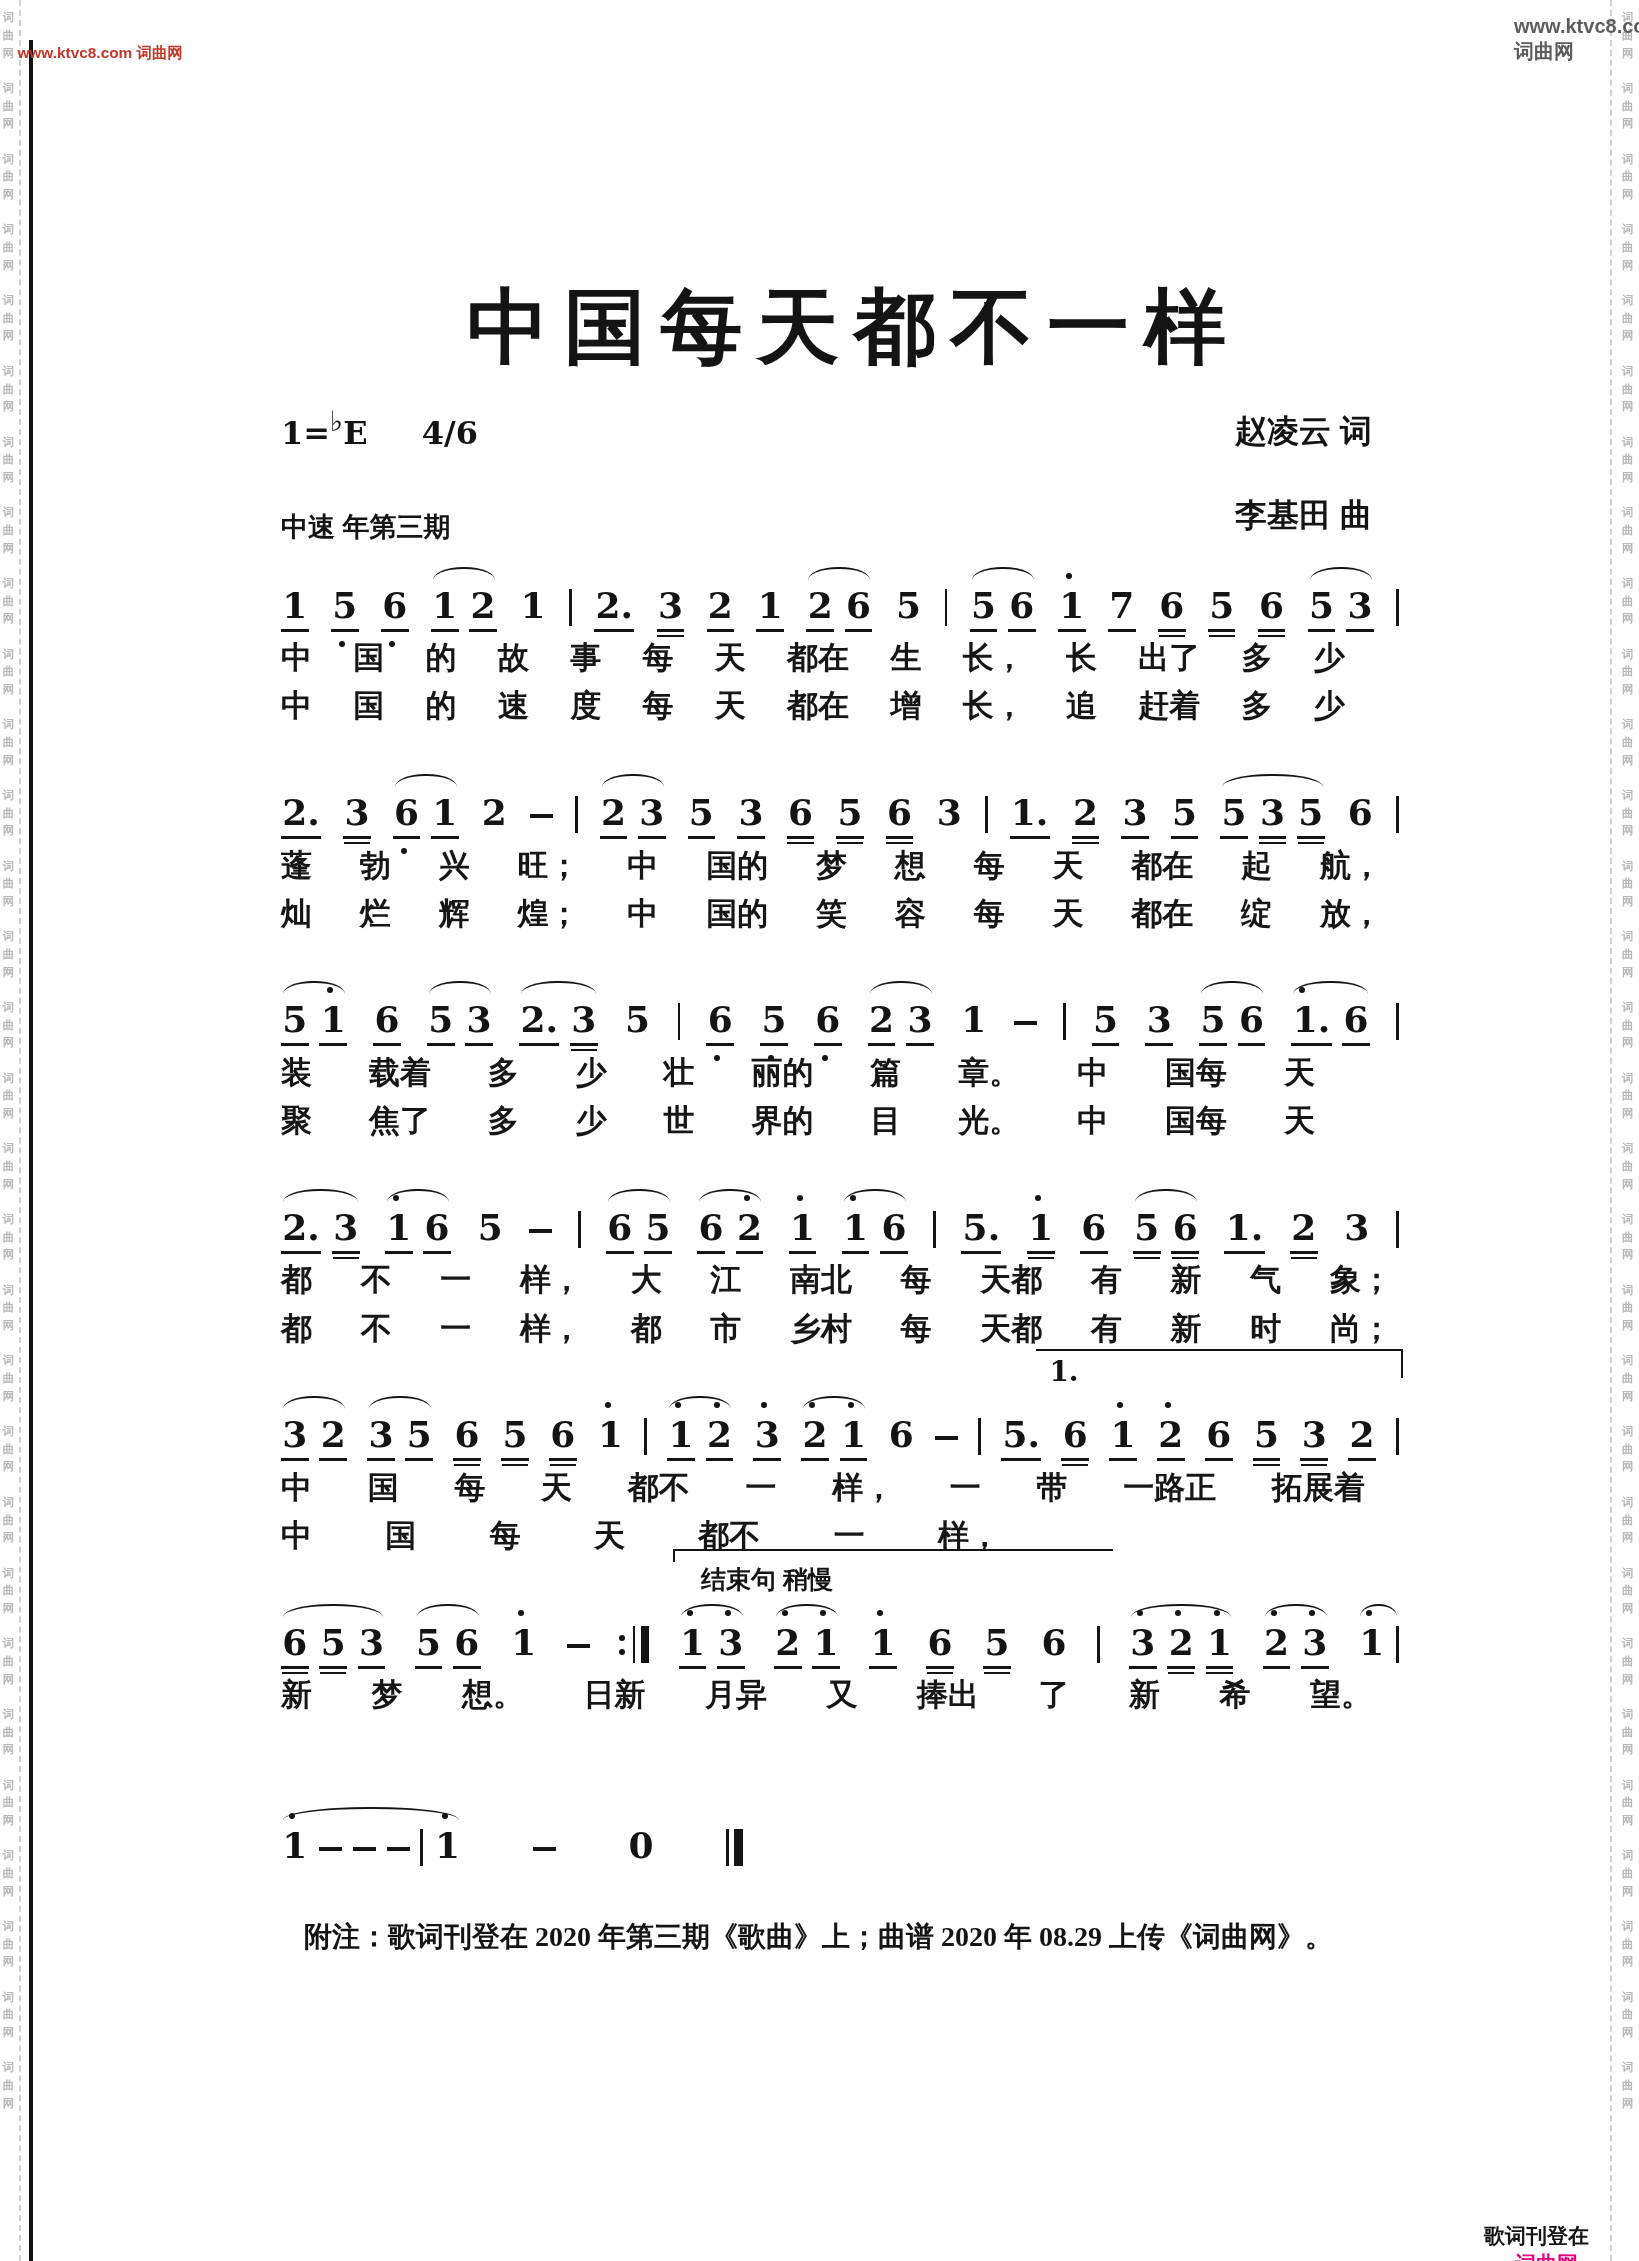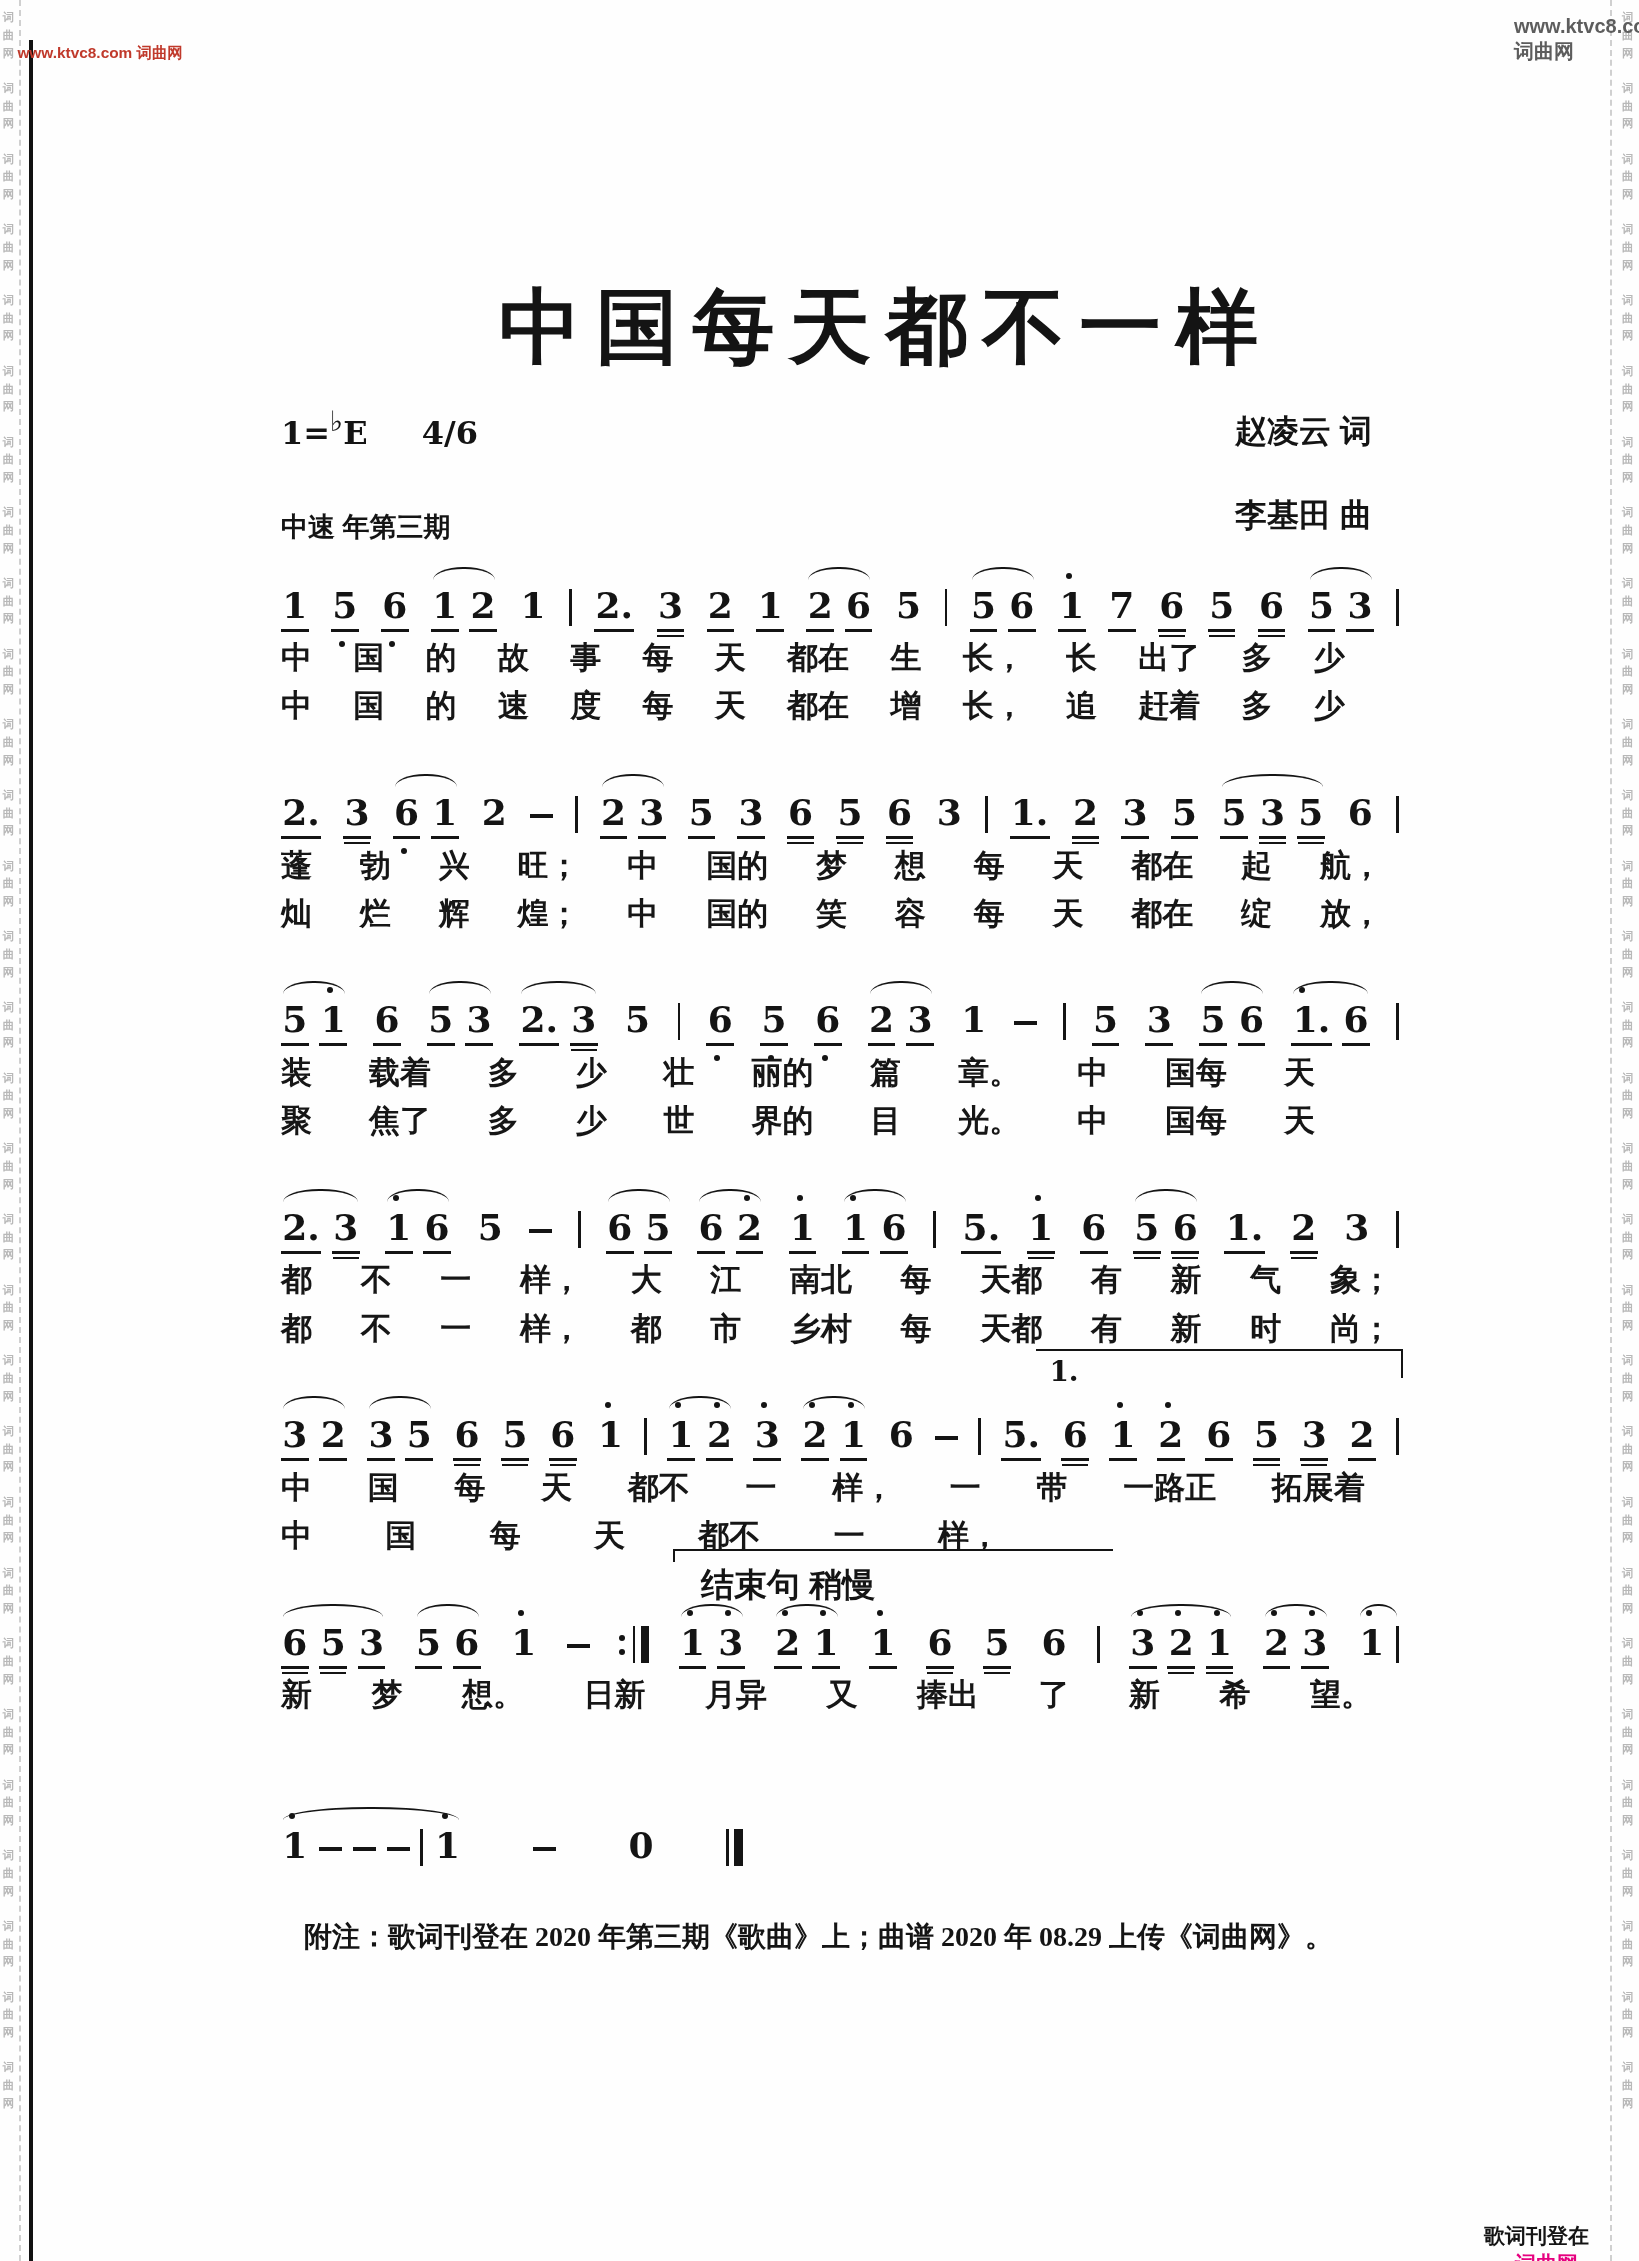--- a/index.html
+++ b/index.html
@@ -14,21 +14,21 @@
   }
   .edge-dash{position:absolute;top:0;bottom:0;width:0;border-left:2px dashed #d0d0d0;}
   .edge-solid{position:absolute;background:#111;}
   .wm-top-left{position:absolute;left:17.4px;top:43px;font-size:15.4px;font-weight:700;}
   .wm-top-right{position:absolute;left:1514px;top:14.7px;font-size:20px;font-weight:700;color:#5d5d5d;}
   .wm-bottom-right{position:absolute;left:1484px;top:2222px;font-size:21px;font-weight:700;}
   .wm-bottom-right .brand{margin-left:31px;}
   
   .title{
     position:absolute;left:467px;top:273px;font-size:82px;font-weight:900;
-    letter-spacing:14.7px;font-family:"Liberation Sans",sans-serif;margin-left:32px;
+    letter-spacing:14.7px;font-family:"Liberation Sans",sans-serif;
   }
   .keyline{position:absolute;left:281px;top:414px;font-size:32px;font-weight:700;
     font-family:"DejaVu Serif",serif;}
   .keyline .flat{position:relative;top:-13.4px;font-size:28px;font-weight:400;}
   .keyline .ts{margin-left:43px;}
   .lyricist{position:absolute;left:1235px;top:410px;font-size:32px;font-weight:800;text-align:right;}
   .composer{position:absolute;left:1235px;top:494px;font-size:32px;font-weight:800;}
   .tempo{position:absolute;left:281px;top:509px;font-size:27px;font-weight:800;}
   
   .notes-row{
@@ -62,21 +62,21 @@
   }
   
   .volta{
     position:absolute;left:1036px;top:1349px;width:365px;height:27px;
     border-top:2.7px solid #141414;border-right:2.7px solid #141414;}
   .volta span{display:inline-block;margin:4px 0 0 13.4px;
     font:700 28px "DejaVu Serif",serif;}
   .ending{
     position:absolute;left:673px;top:1549px;width:438px;height:10.7px;
     border-top:2.7px solid #141414;border-left:2.7px solid #141414;}
-  .ending-label{position:absolute;left:701px;top:1563px;font-size:33px;font-weight:800;}
+  .ending-label{position:absolute;left:701px;top:1563px;font-size:25px;font-weight:800;}
   
   .footnote{
     position:absolute;left:304px;top:1918px;font-size:28px;font-weight:700;
     font-family:"Liberation Serif",serif;}
 </style>
 </head>
 <body>
 
 <div class="wm-col" style="left: 2.7px; color: rgb(184, 184, 184);">词
 曲

